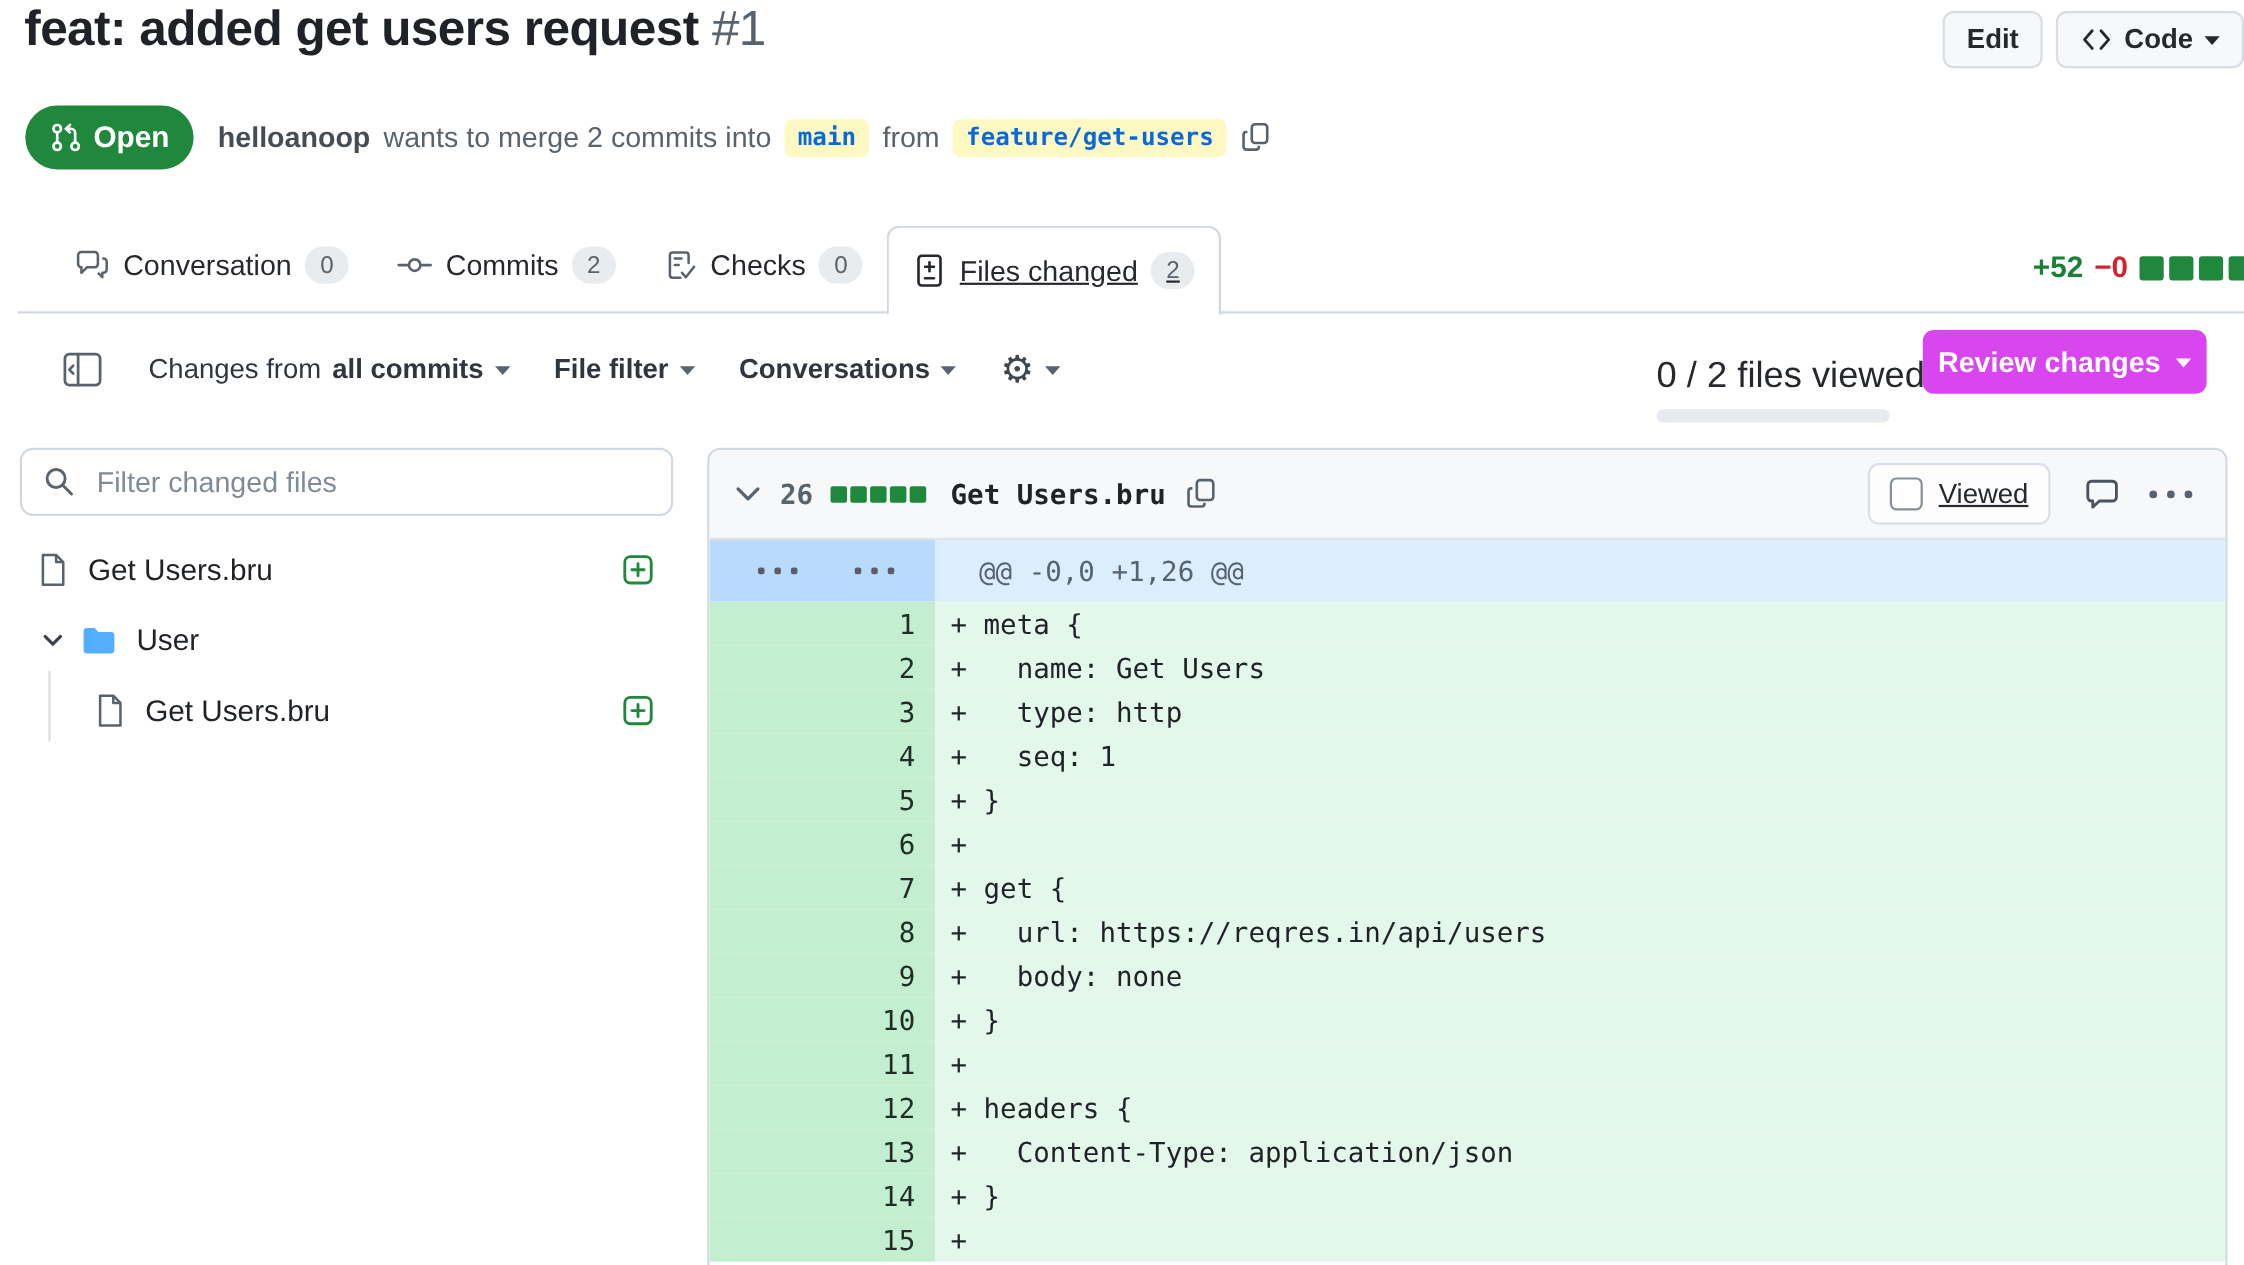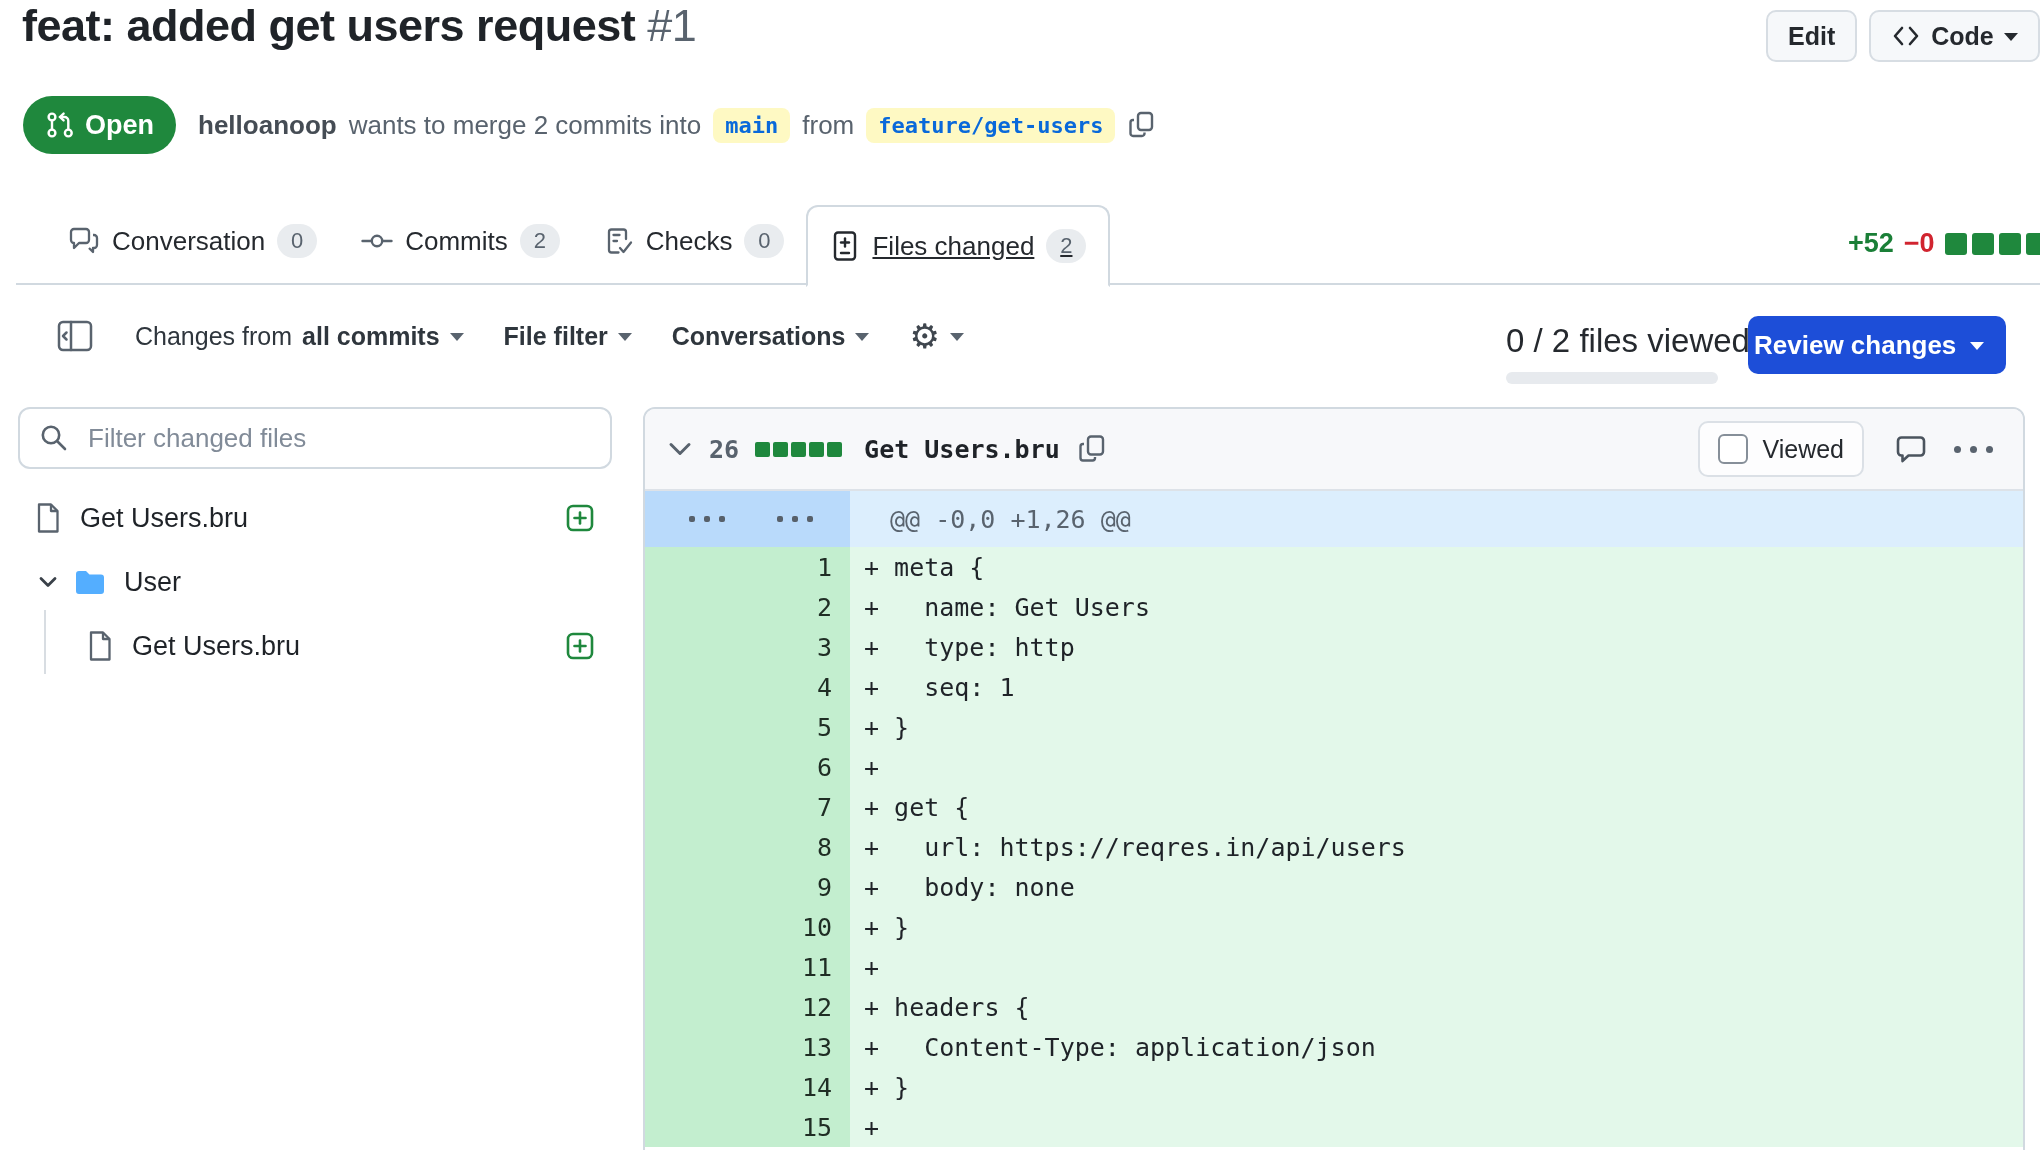--- a/index.html
+++ b/index.html
@@ -39,23 +39,23 @@
 
   
   .toolbar-left{position:absolute;left:55px;top:318px;display:flex;align-items:center;gap:40px;
        font-size:25px;color:#2f363d;}
   .dd{display:flex;align-items:center;gap:10px;cursor:pointer;white-space:nowrap;}
   .dd b{font-weight:700;}
   .gear-glyph{font-size:34px;color:#3f464e;line-height:1;}
   .viewed-box{position:absolute;left:1506px;top:322px;width:212px;}
   .viewed-txt{font-size:33px;color:#25292e;text-align:center;white-space:nowrap;}
   .track{margin-top:12px;height:12px;border-radius:7px;background:#e7eaee;}
-  .review-btn{position:absolute;left:1748px;top:316px;width:258px;height:58px;background:#1d4ed8;border:none;
+  .review-btn{position:absolute;left:1748px;top:300px;width:258px;height:58px;background:#d946ef;border:none;
        border-radius:10px;color:#fff;font-size:26px;font-weight:700;display:flex;align-items:center;
-       justify-content:flex-start;gap:14px;cursor:pointer;}
+       justify-content:center;gap:14px;cursor:pointer;}
 
   
   .filter{position:absolute;left:18px;top:407px;width:594px;height:62px;border:2px solid #d1d9e0;border-radius:12px;
        display:flex;align-items:center;gap:16px;padding:0 18px;box-sizing:border-box;background:#fff;}
   .filter input{border:none;outline:none;font-size:26px;color:#1f2328;width:100%;background:transparent;
        font-family:"Liberation Sans",sans-serif;}
   .filter input::placeholder{color:#818b98;}
   .tree{position:absolute;left:18px;top:486px;width:594px;}
   .trow{position:relative;height:64px;display:flex;align-items:center;cursor:pointer;}
   .trow .lbl{font-size:27px;color:#1f2328;margin-left:18px;flex:1;white-space:nowrap;}
@@ -66,21 +66,21 @@
   .panel{position:absolute;left:643px;top:407px;width:1382px;height:800px;border:2px solid #d1d9e0;
        border-radius:12px;background:#fff;box-sizing:border-box;overflow:hidden;}
   .phead{height:80px;background:#f7f8fa;border-bottom:2px solid #dde2e8;display:flex;align-items:center;
        padding:0 22px;gap:16px;}
   .pnum{font-family:"DejaVu Sans Mono",monospace;font-size:25px;color:#59636e;font-weight:700;}
   .mini-blocks{display:flex;gap:3px;}
   .mblk{width:15px;height:15px;background:#1f883d;border-radius:2px;}
   .fname{font-family:"DejaVu Sans Mono",monospace;font-size:25px;color:#1f2328;font-weight:700;margin-left:6px;white-space:nowrap;}
   .ph-spacer{flex:1;}
   .viewed-btn{display:flex;align-items:center;gap:14px;height:52px;padding:0 18px;border:2px solid #dbe0e6;
-       border-radius:10px;background:#fdfdfe;font-size:25px;color:#25292e;cursor:pointer;}
+       border-radius:10px;background:#fdfdfe;font-size:25px;color:#25292e;cursor:pointer;text-decoration:underline;}
   .cb{width:26px;height:26px;border:2px solid #868f99;border-radius:6px;background:#fff;}
   .kebab{display:flex;gap:9px;align-items:center;padding:0 8px;cursor:pointer;}
   .kebab i{width:7px;height:7px;border-radius:50%;background:#59636e;}
 
   .hunk{display:flex;height:56px;}
   .hgut{width:205px;background:#b9dafb;display:flex;align-items:center;cursor:pointer;}
   .dotgrp{display:flex;gap:9px;margin-left:44px;}
   .dotgrp i{width:6px;height:6px;border-radius:2px;background:#57606a;}
   .hbody{flex:1;background:#dceefd;display:flex;align-items:center;padding-left:40px;
        font-family:"DejaVu Sans Mono",monospace;font-size:25px;color:#59636e;white-space:pre;}

